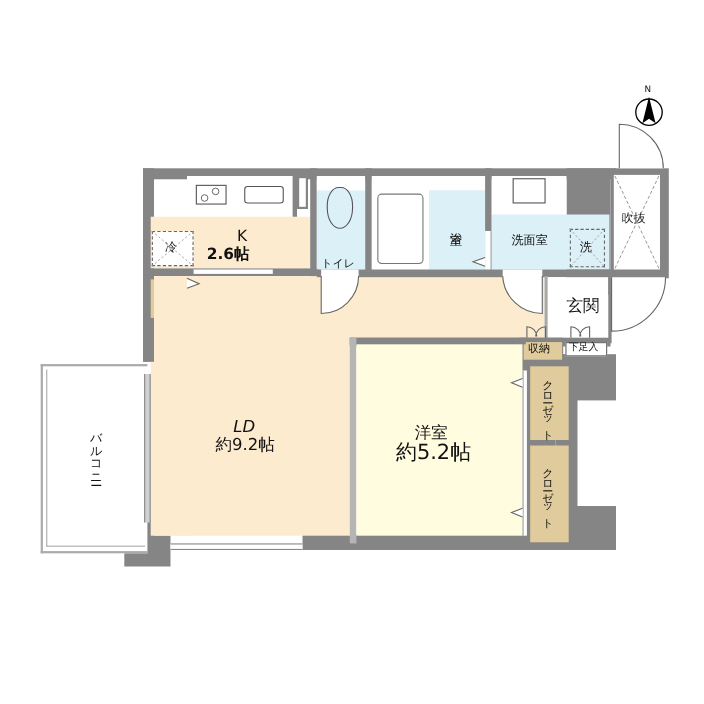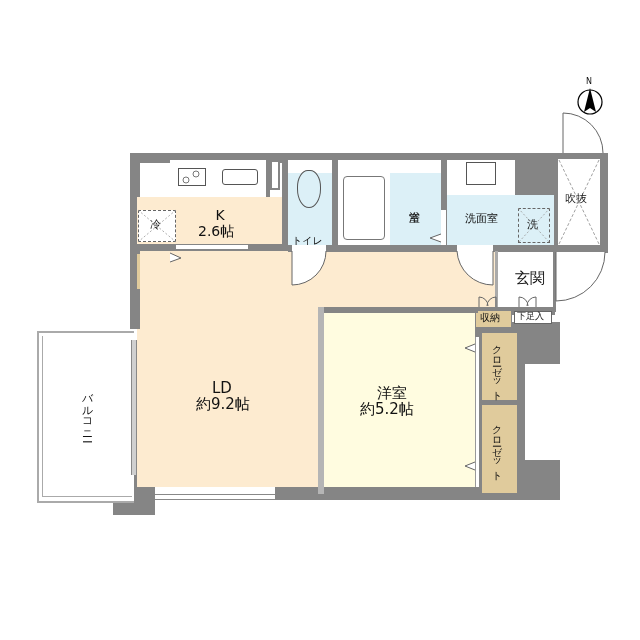--- a/index.html
+++ b/index.html
@@ -33,31 +33,31 @@
 <div class="abs white" style="left:170px;top:160px;width:97px;height:38px;"></div>
 <div class="abs wall" style="left:266px;top:160px;width:4px;height:38px;"></div>
 <div class="abs white" style="left:270px;top:160px;width:10px;height:30px;border:2px solid #858585;"></div>
 <div class="abs" style="left:178px;top:168px;width:28px;height:18px;border:1px solid #555;background:#fff;"></div>
 <div class="abs" style="left:222px;top:169px;width:36px;height:16px;border:1px solid #555;border-radius:3px;background:#fff;"></div>
 
 <div class="abs ldk" style="left:137px;top:197px;width:145px;height:47px;"></div>
 <div class="abs" style="left:138px;top:210px;width:38px;height:32px;border:1px dashed #666;background:#fff;"></div>
 <div class="lbl" style="left:150px;top:219px;font-size:11px;">冷</div>
 <div class="lbl" style="left:210px;top:208px;font-size:14px;width:20px;">K</div>
-<div class="lbl" style="left:198px;top:224px;font-size:14px;">2.6帖</div>
+<div class="lbl" style="left:188px;top:224px;font-size:14px;font-weight:bold;">2.6帖</div>
 <div class="abs wall" style="left:130px;top:244px;width:160px;height:7px;"></div>
 <div class="abs white" style="left:176px;top:245px;width:72px;height:4px;"></div>
 
 <div class="abs storage" style="left:137px;top:254px;width:27px;height:35px;"></div>
 <div class="lbl" style="left:143px;top:258px;font-size:10px;width:14px;white-space:normal;">収納</div>
 
 <div class="abs ldk" style="left:140px;top:251px;width:180px;height:236px;"></div>
 <div class="abs ldk" style="left:280px;top:251px;width:215px;height:56px;"></div>
 <div class="abs ldk" style="left:137px;top:329px;width:40px;height:158px;"></div>
-<div class="lbl" style="left:212px;top:381px;font-size:15px;">LD</div>
+<div class="lbl" style="left:212px;top:381px;font-size:15px;font-style:italic;">LD</div>
 <div class="lbl" style="left:196px;top:397px;font-size:15px;">約9.2帖</div>
 
 <div class="abs wall" style="left:282px;top:153px;width:6px;height:98px;"></div>
 <div class="abs wet" style="left:288px;top:173px;width:44px;height:72px;"></div>
 <div class="abs white" style="left:288px;top:160px;width:44px;height:13px;"></div>
 <div class="abs" style="left:297px;top:170px;width:24px;height:38px;border:1px solid #555;border-radius:45% 45% 50% 50%;background:#dcf0f7;"></div>
 <div class="lbl" style="left:292px;top:236px;font-size:10px;">トイレ</div>
 <div class="abs wall" style="left:332px;top:153px;width:6px;height:98px;"></div>
 
 <div class="abs white" style="left:338px;top:160px;width:104px;height:13px;"></div>
@@ -91,21 +91,21 @@
 <div class="abs wall" style="left:472px;top:307px;width:40px;height:30px;"></div>
 <div class="abs storage" style="left:476px;top:311px;width:35px;height:16px;"></div>
 <div class="lbl" style="left:480px;top:313px;font-size:10px;">収納</div>
 <div class="abs white" style="left:514px;top:311px;width:38px;height:13px;border:1px solid #666;"></div>
 <div class="lbl" style="left:517px;top:312px;font-size:9px;">下足入</div>
 
 <div class="abs wall" style="left:318px;top:307px;width:160px;height:6px;"></div>
 <div class="abs wall" style="left:318px;top:307px;width:6px;height:187px;background:#b5b5b5;"></div>
 <div class="abs yoshitsu" style="left:324px;top:313px;width:151px;height:174px;"></div>
 <div class="lbl" style="left:377px;top:386px;font-size:15px;">洋室</div>
-<div class="lbl" style="left:360px;top:402px;font-size:15px;">約5.2帖</div>
+<div class="lbl" style="left:360px;top:402px;font-size:19px;">約5.2帖</div>
 <div class="abs white" style="left:475px;top:337px;width:4px;height:150px;border-left:1px solid #999;"></div>
 
 <div class="abs wall" style="left:479px;top:333px;width:26px;height:161px;"></div>
 <div class="abs storage" style="left:482px;top:333px;width:35px;height:67px;"></div>
 <div class="lbl vert" style="left:491px;top:338px;font-size:10px;">クローゼット</div>
 <div class="abs storage" style="left:482px;top:405px;width:35px;height:88px;"></div>
 <div class="lbl vert" style="left:491px;top:418px;font-size:10px;">クローゼット</div>
 
 <div class="abs" style="left:37px;top:331px;width:97px;height:172px;border:2px solid #aaaaaa;border-right:none;background:#fff;"></div>
 <div class="abs" style="left:42px;top:336px;width:90px;height:161px;border-left:1px solid #aaaaaa;border-bottom:1px solid #aaaaaa;"></div>

